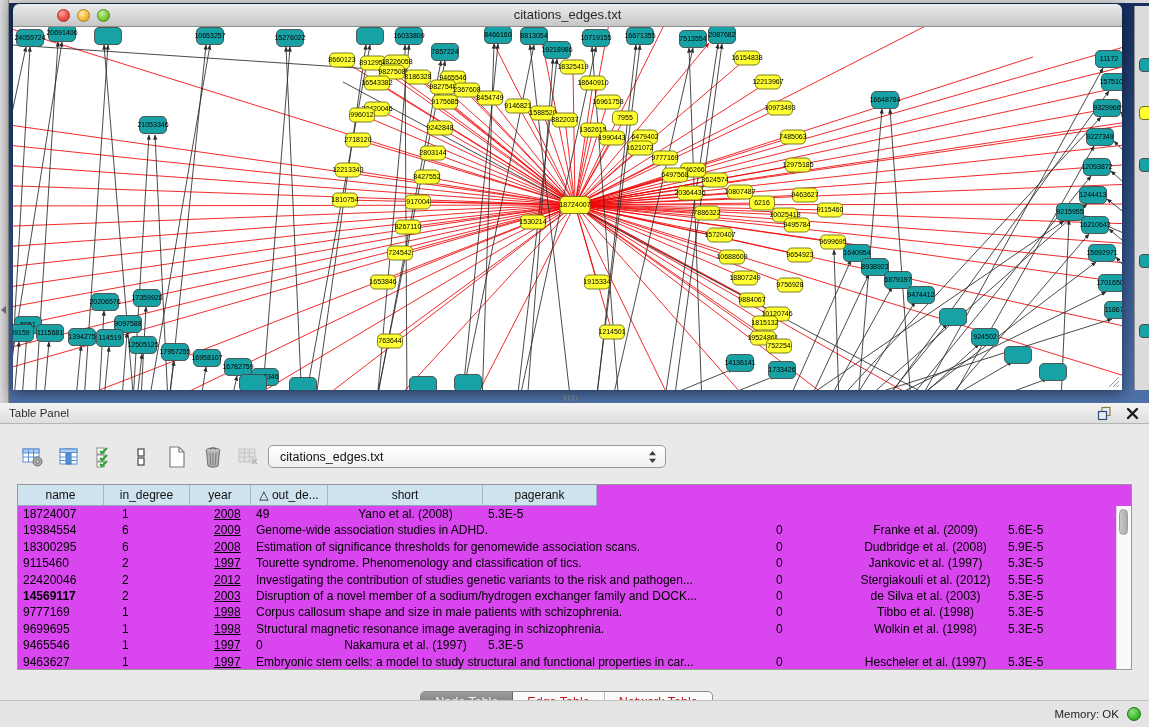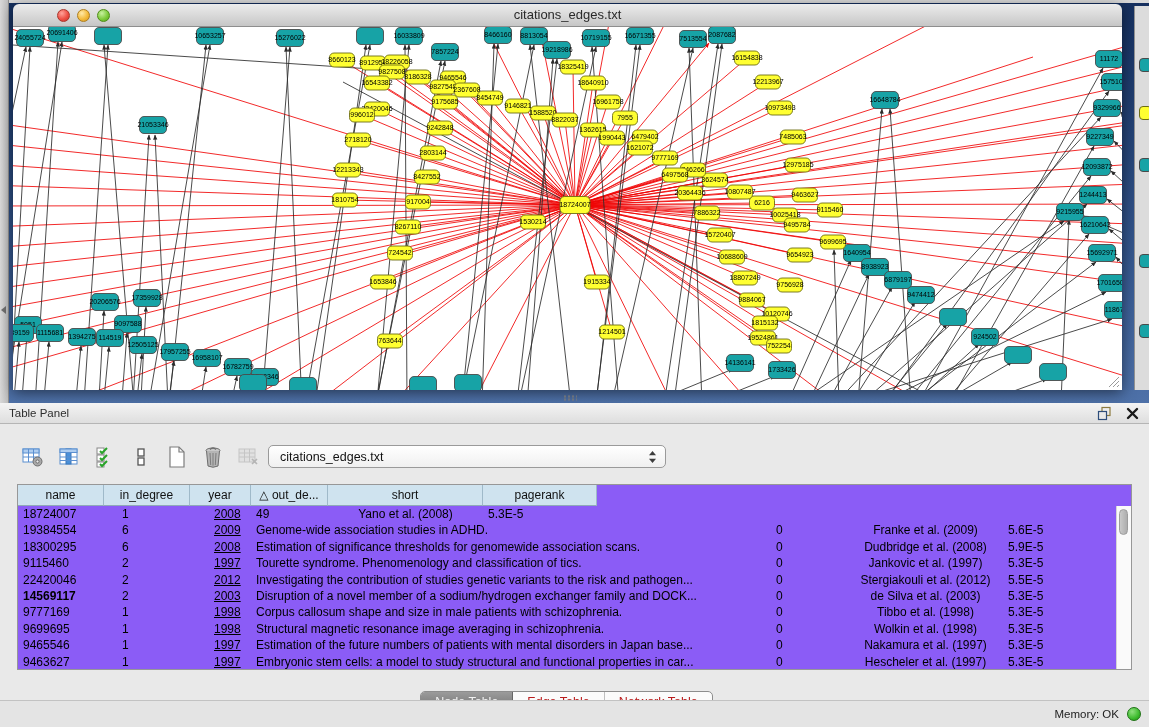--- a/index.html
+++ b/index.html
@@ -54,21 +54,21 @@
   .toolbar { position:absolute; left:20px; top:18px; height:30px; display:flex; align-items:center; gap:10px; }
   .tbtn { width:26px; height:26px; display:flex; align-items:center; justify-content:center; background:transparent; border:none; }
   .fx { font-family:"Liberation Serif",serif; font-style:italic; font-size:15px; font-weight:bold; color:#111; }
   .fx small { font-size:10px; font-weight:normal; }
   .combo { position:absolute; left:268px; top:21px; width:398px; height:23px; background:linear-gradient(#ffffff,#f0f0f0);
     border:1px solid #9a9a9a; border-radius:5px; font-size:12.5px; color:#111;
     display:flex; align-items:center; padding:0 8px 0 11px; }
   .combo .cval { flex:1; }
 
   .dtable { position:absolute; left:17px; top:60px; width:1115px; height:186px;
-    background:#8b5cf6; border:1px solid #979797; overflow:hidden; }
+    background:#d946ef; border:1px solid #979797; overflow:hidden; }
   .thead { display:flex; height:21px; }
   .th { background:#cfe3ef; border-right:1px solid #9fb9c9; border-bottom:1px solid #8fa9b9;
     font-size:12px; color:#111; text-align:center; line-height:20px; overflow:hidden; white-space:nowrap; flex:none; }
   .tbody { }
   .tr { display:flex; height:16.4px; }
   .td { font-size:12px; color:#000; line-height:16.4px; white-space:nowrap; overflow:hidden; flex:none; }
   .td.al { padding-left:5px; } .td.ai { padding-left:18px; } .td.ay { padding-left:24px;text-decoration:underline; }
   .td.ac { text-align:center; }
   .vscroll { position:absolute; right:0; top:21px; bottom:0; width:15px; background:#fafafa; border-left:1px solid #d5d5d5; }
   .thumb { position:absolute; left:2px; top:3px; width:9px; height:26px; border-radius:5px;
@@ -972,21 +972,20 @@
             <div class="td ay" style="width: 61px;">1998</div>
             <div class="td al" style="width: 520px;">Structural magnetic resonance image averaging in schizophrenia.</div>
             <div class="td al" style="width: 77px;">0</div>
             <div class="td ac" style="width: 155px;">Wolkin et al. (1998)</div>
             <div class="td al" style="width: 114px;">5.3E-5</div>
           </div>
           <div class="tr">
             <div class="td al" style="width: 86px;">9465546</div>
             <div class="td ai" style="width: 86px;">1</div>
             <div class="td ay" style="width: 61px;">1997</div>
-            <div class="td al" style="width: 520px;">Estimation of the future numbers of patients with mental disorders in Japan base...</div>
             <div class="td al" style="width: 77px;">0</div>
             <div class="td ac" style="width: 155px;">Nakamura et al. (1997)</div>
             <div class="td al" style="width: 114px;">5.3E-5</div>
           </div>
           <div class="tr">
             <div class="td al" style="width: 86px;">9463627</div>
             <div class="td ai" style="width: 86px;">1</div>
             <div class="td ay" style="width: 61px;">1997</div>
             <div class="td al" style="width: 520px;">Embryonic stem cells: a model to study structural and functional properties in car...</div>
             <div class="td al" style="width: 77px;">0</div>

